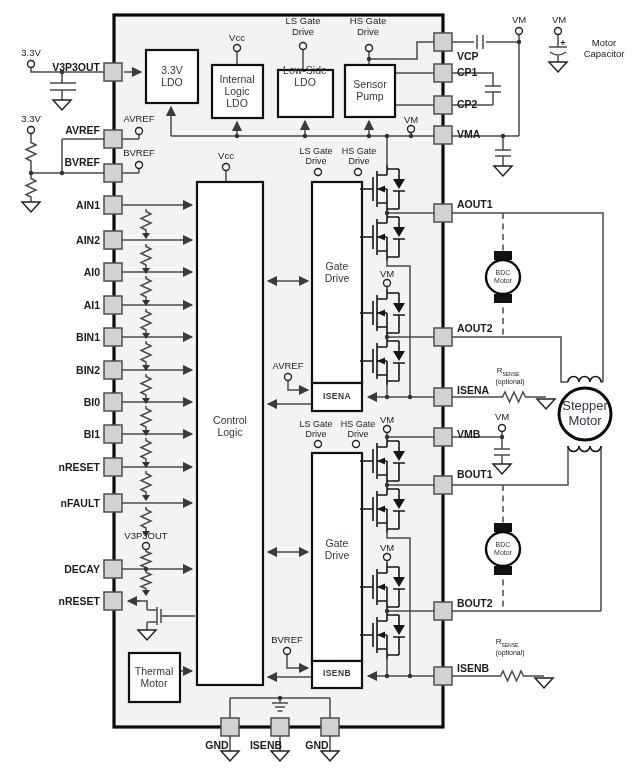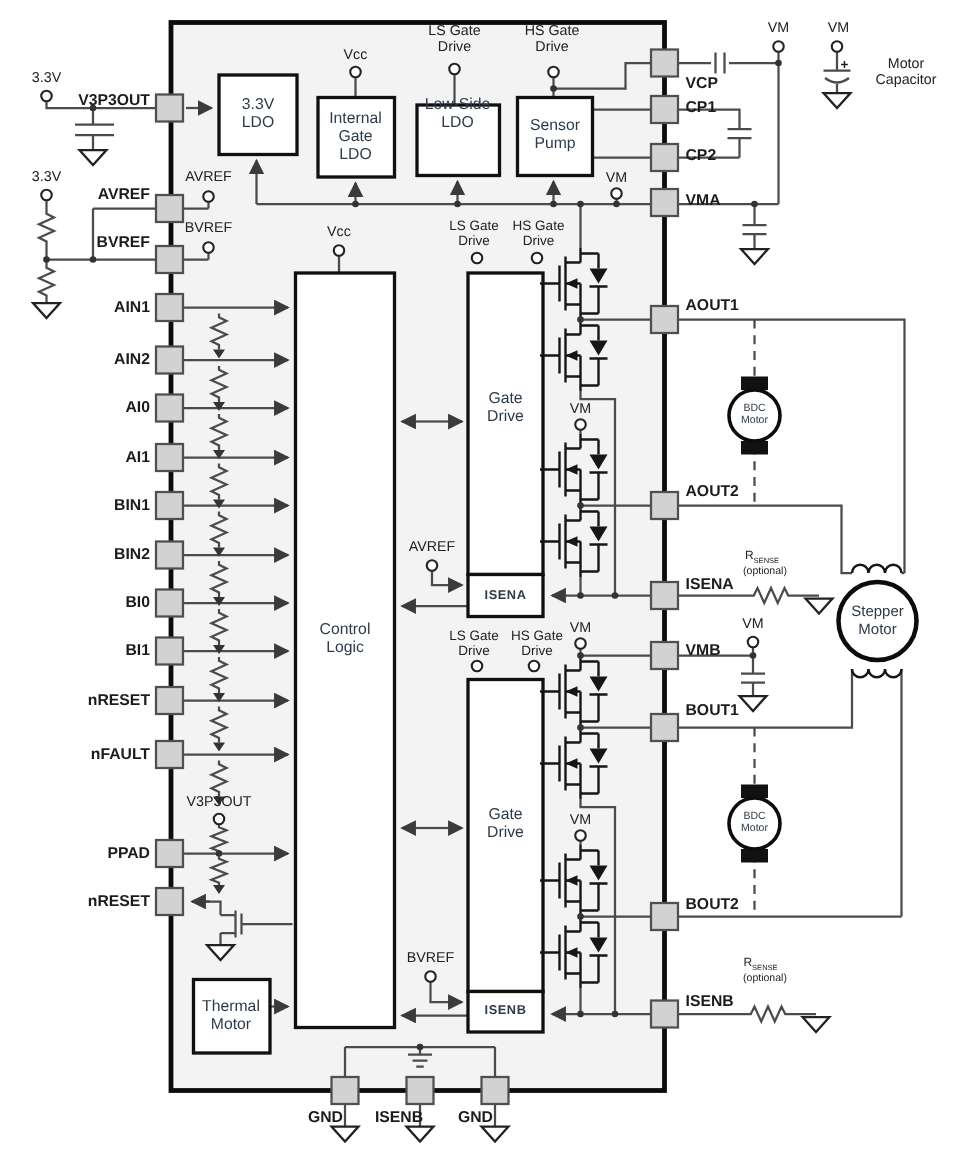--- a/index.html
+++ b/index.html
@@ -7,21 +7,21 @@
   #wrap svg{position:absolute;left:0;top:0}
   .lb{position:absolute;white-space:pre-line;text-align:center;transform:translate(-50%,-50%);color:#1c1c1c;line-height:1.15}
   .pl{font-weight:bold;font-size:10.5px;transform:translate(-100%,-50%);white-space:nowrap}
   .pr{font-weight:bold;font-size:10.5px;transform:translate(0,-50%);white-space:nowrap;text-align:left}
   .pb{font-weight:bold;font-size:10.5px;white-space:nowrap}
   .t{font-size:9.5px;color:#222}
   .ts{font-size:9px;color:#222}
   .b{font-size:10.5px;color:#2d3a4a}
   .bs{font-size:8.5px;font-weight:bold;letter-spacing:.4px;color:#2d3a4a}
   .m{font-size:7px;color:#2d3a4a}
-  .st{font-size:10px;color:#2d3a4a}
+  .st{font-size:13px;color:#2d3a4a}
   .rs{font-size:8px;color:#222;white-space:nowrap}
   .rs sub{font-size:5px}
   .op{font-size:7px;color:#222;white-space:nowrap}
   .plus{font-size:9px;font-weight:bold}
   .w{stroke:#4b4b4b;stroke-width:1.5;fill:none}
   .wd{stroke:#4b4b4b;stroke-width:1.5;fill:none;stroke-dasharray:6 4.5}
   .k{stroke:#161616;stroke-width:1.6;fill:none}
   .blkr{fill:#fff;stroke:#101010;stroke-width:2.2}
   .pin{fill:#d2d2d2;stroke:#4f4f4f;stroke-width:1.5}
 </style>
@@ -292,21 +292,21 @@
 <div class="lb pl" style="left:100px;top:205px">AIN1</div>
 <div class="lb pl" style="left:100px;top:240px">AIN2</div>
 <div class="lb pl" style="left:100px;top:272px">AI0</div>
 <div class="lb pl" style="left:100px;top:305px">AI1</div>
 <div class="lb pl" style="left:100px;top:337px">BIN1</div>
 <div class="lb pl" style="left:100px;top:370px">BIN2</div>
 <div class="lb pl" style="left:100px;top:402px">BI0</div>
 <div class="lb pl" style="left:100px;top:434px">BI1</div>
 <div class="lb pl" style="left:100px;top:467px">nRESET</div>
 <div class="lb pl" style="left:100px;top:503px">nFAULT</div>
-<div class="lb pl" style="left:100px;top:569px">PPAD</div>
+<div class="lb pl" style="left:100px;top:569px">DECAY</div>
 <div class="lb pl" style="left:100px;top:601px">nRESET</div>
 
 <div class="lb pr" style="left:457px;top:56px">VCP</div>
 <div class="lb pr" style="left:457px;top:72px">CP1</div>
 <div class="lb pr" style="left:457px;top:104px">CP2</div>
 <div class="lb pr" style="left:457px;top:134px">VMA</div>
 <div class="lb pr" style="left:457px;top:204px">AOUT1</div>
 <div class="lb pr" style="left:457px;top:328px">AOUT2</div>
 <div class="lb pr" style="left:457px;top:390px">ISENA</div>
 <div class="lb pr" style="left:457px;top:434px">VMB</div>
@@ -343,21 +343,21 @@
 <div class="lb t" style="left:387px;top:548px">VM</div>
 <div class="lb t" style="left:519px;top:20px">VM</div>
 <div class="lb t" style="left:559px;top:20px">VM</div>
 <div class="lb t" style="left:502px;top:417px">VM</div>
 <div class="lb t" style="left:288px;top:366px">AVREF</div>
 <div class="lb t" style="left:287px;top:640px">BVREF</div>
 
 <div class="lb b" style="left:172px;top:76px">3.3V
 LDO</div>
 <div class="lb b" style="left:237px;top:91px">Internal
-Gate
+Logic
 LDO</div>
 <div class="lb b" style="left:305px;top:76px">Low-Side
 LDO</div>
 <div class="lb b" style="left:370px;top:90px">Sensor
 Pump</div>
 <div class="lb b" style="left:230px;top:426px">Control
 Logic</div>
 <div class="lb b" style="left:337px;top:272px">Gate
 Drive</div>
 <div class="lb bs" style="left:337px;top:397px">ISENA</div>

